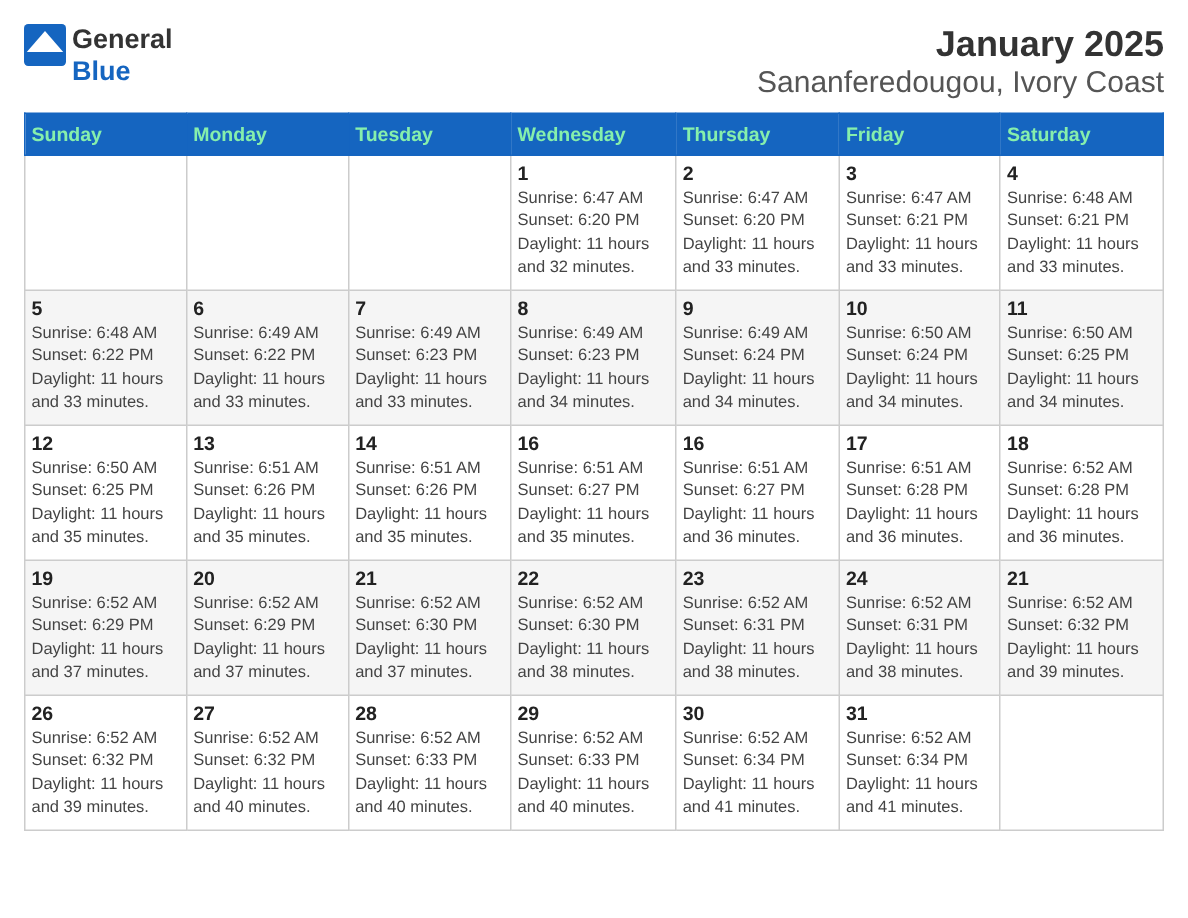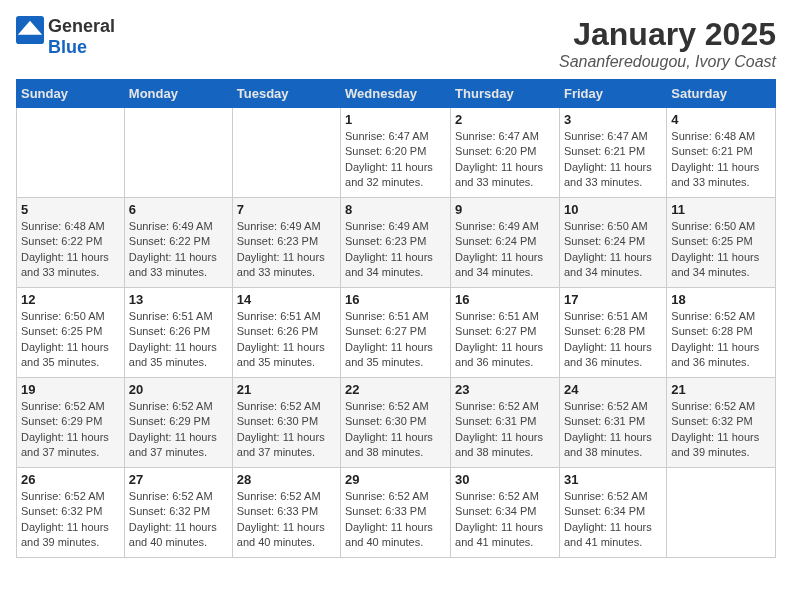--- a/index.html
+++ b/index.html
@@ -32,37 +32,36 @@
       color: #1565c0;
     }
     .logo-icon {
       width: 28px;
       height: 28px;
     }
     .title-area {
       text-align: right;
     }
     .month-title {
-      font-size: 32px;
+      font-size: 24px;
       font-weight: bold;
       color: #333;
     }
     .location-title {
-      font-size: 16px;
+      font-size: 20px;
       color: #555;
-      font-style: italic;
     }
     table {
       width: 100%;
       border-collapse: collapse;
       font-size: 11px;
     }
     thead tr th {
       background-color: #1565c0;
-      color: #e5e5e5;
+      color: #86efac;
       padding: 6px 4px;
       text-align: left;
       font-size: 13px;
       font-weight: bold;
       border: 1px solid #1565c0;
     }
     tbody tr td {
       vertical-align: top;
       padding: 4px;
       border: 1px solid #ccc;

